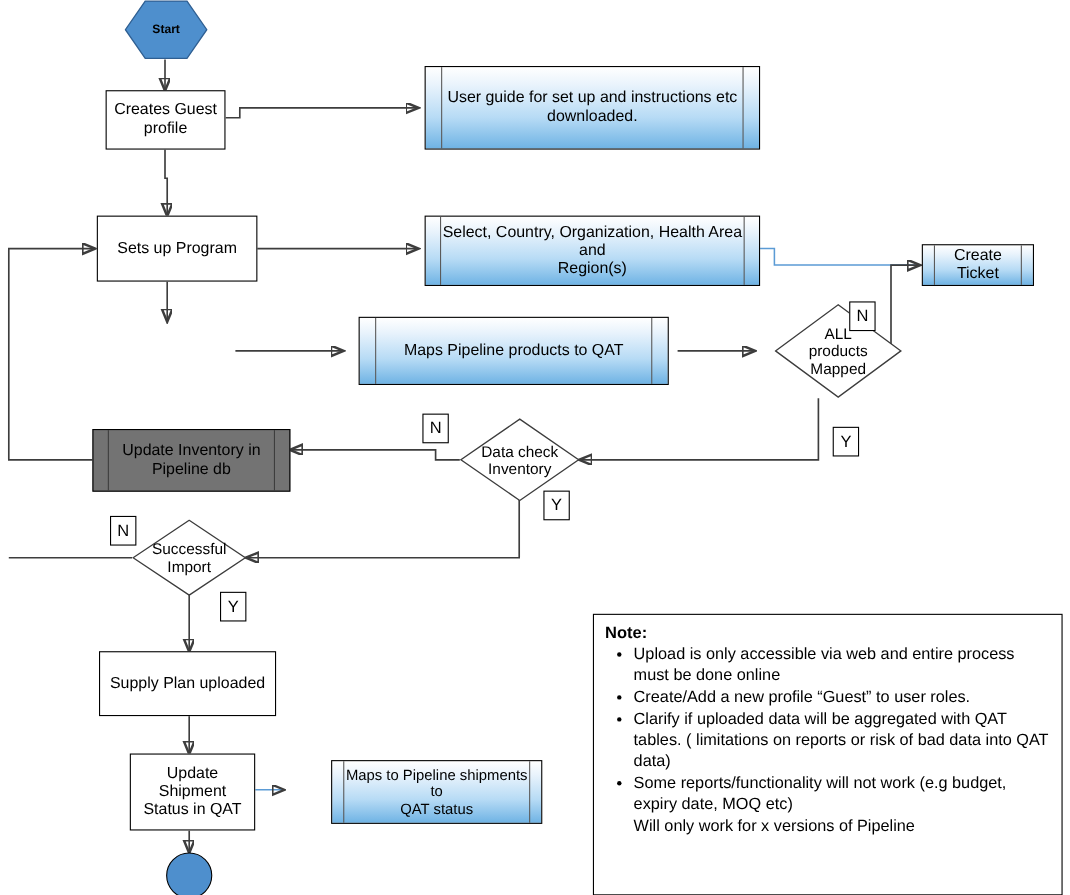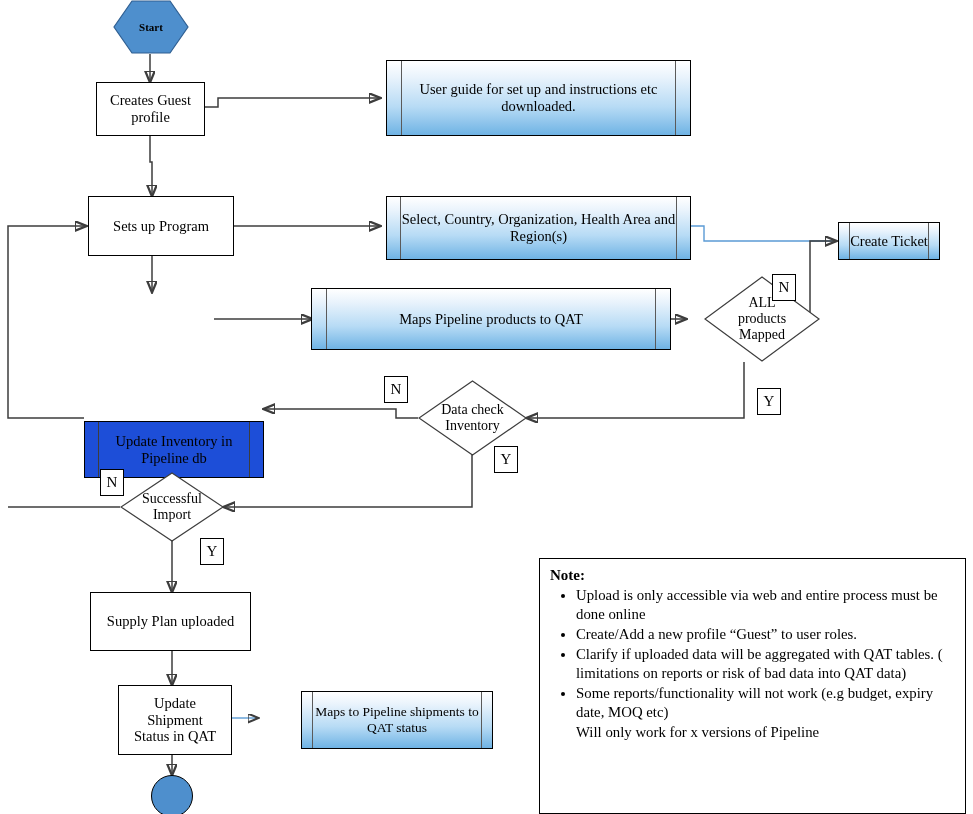--- a/index.html
+++ b/index.html
@@ -1,23 +1,23 @@
 <!DOCTYPE html>
 <html><head>
 <meta charset="utf-8">
 <style>
   html,body{margin:0;padding:0;background:#ffffff;}
   #canvas{position:relative;width:973px;height:814px;background:#ffffff;
-          font-family:Liberation Serif, serif;overflow:hidden;}
+          font-family:Liberation Sans, sans-serif;overflow:hidden;}
   .node{position:absolute;box-sizing:border-box;display:flex;align-items:center;
         justify-content:center;text-align:center;color:#000;line-height:1.15;}
   .proc{border:1.4px solid #000;background:#fff;font-size:14.5px;padding:2px 6px;}
   .tape{border:1.4px solid #000;font-size:14.5px;padding:2px 4px;
         background:linear-gradient(to bottom,#ffffff 0%,#e9f3fc 22%,#b7dbf5 62%,#6fb3e4 100%);}
-  .tape.plain{background:#1d4ed8;margin-top:31px;}
+  .tape.plain{background:#737373;}
   .tape .bar{position:absolute;top:0;bottom:0;width:1.4px;background:#5a5a5a;}
   .tape .lbl{position:relative;z-index:2;padding:0 4px;}
   .diamond{font-size:14px;}
   .diamond .dshape{position:absolute;inset:0;}
   .diamond .dtxt{position:relative;z-index:2;width:100%;}
   .hex{font-size:11px;font-weight:600;}
   .hex .hshape{position:absolute;inset:0;}
   .hex .htxt{position:relative;z-index:2;}
   .circ{border-radius:50%;border:1.6px solid #000;background:#4e8fcd;}
   .ynbox{position:absolute;border:1.3px solid #000;background:#fff;font-size:15px;
@@ -114,21 +114,21 @@
     <span class="lbl">Region(s)</span>
   </div>
 
   <div class="node tape" style="left:838px;top:222px;width:102px;height:38px;">
     <span class="bar" style="left:10px;"></span>
     <span class="bar" style="right:10px;"></span>
     <span class="lbl">Create Ticket</span>
   </div>
 
 
-  <div class="node tape" style="left:311px;top:288px;width:360px;height:62px;justify-content:center;">
+  <div class="node tape" style="left:326px;top:288px;width:282px;height:62px;justify-content:center;">
     <span class="bar" style="left:14px;"></span>
     <span class="bar" style="right:14px;"></span>
     <span class="lbl">Maps Pipeline products to QAT</span>
   </div>
 
   <div class="node diamond" style="left:704px;top:276px;width:116px;height:86px;flex-direction:column;">
     <svg class="dshape" viewBox="0 0 116 86" preserveAspectRatio="none">
       <polygon points="58,1 115,43 58,85 1,43" fill="#ffffff" stroke="#3d3d3d" stroke-width="1.2"></polygon>
     </svg>
     <span class="dtxt">ALL</span>

